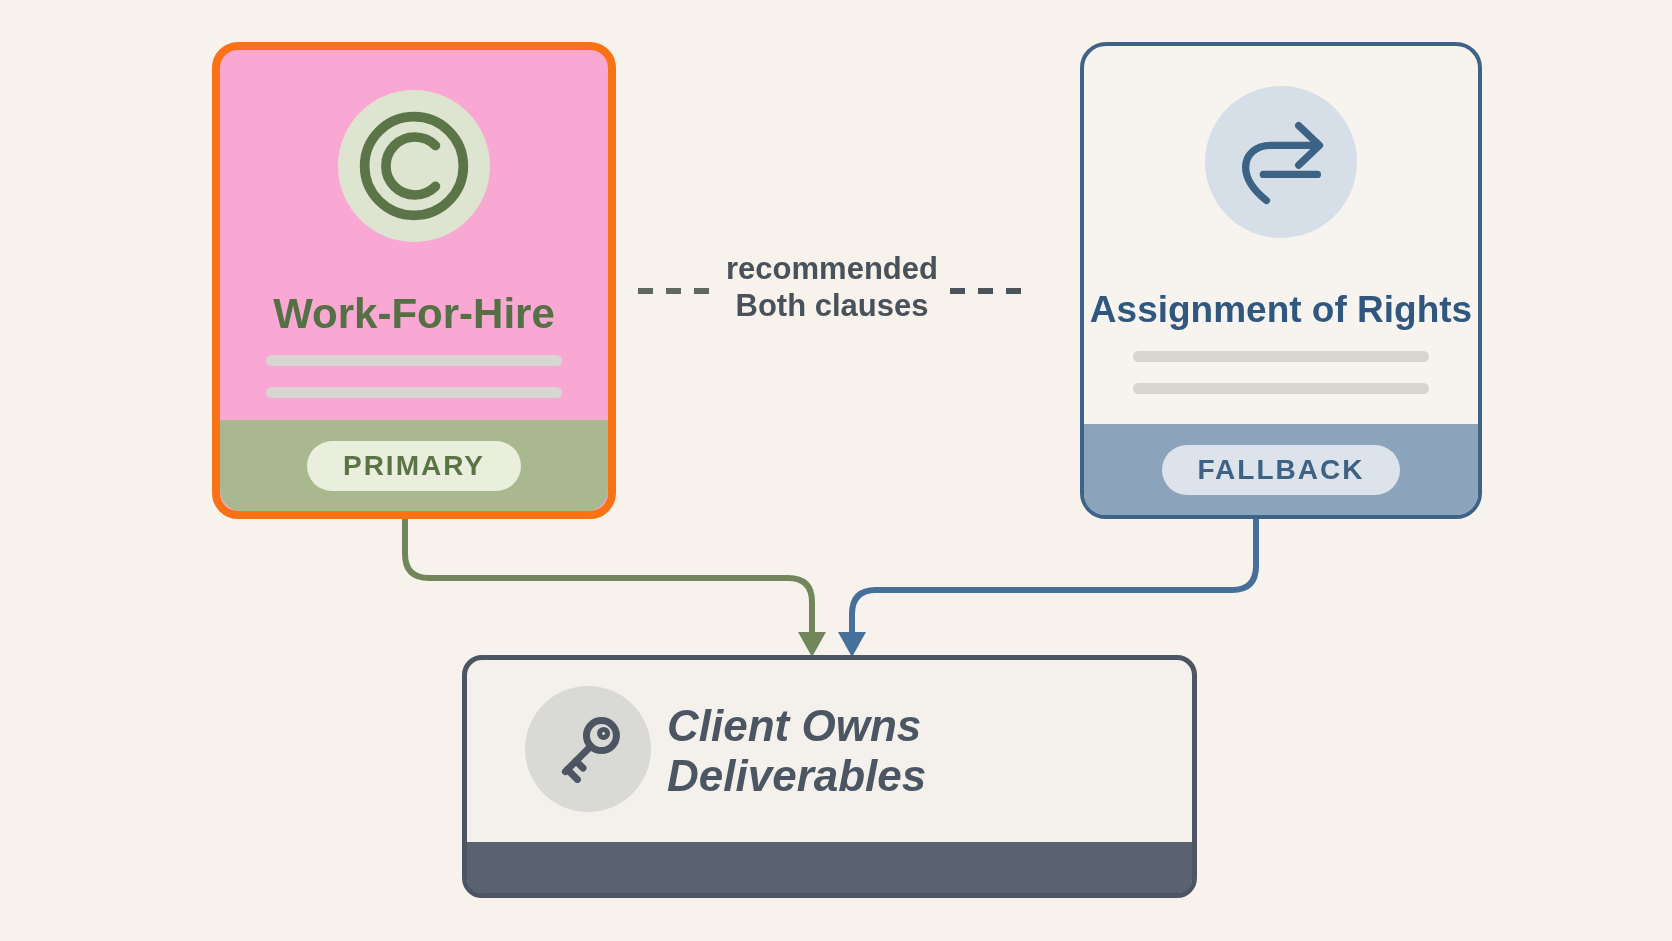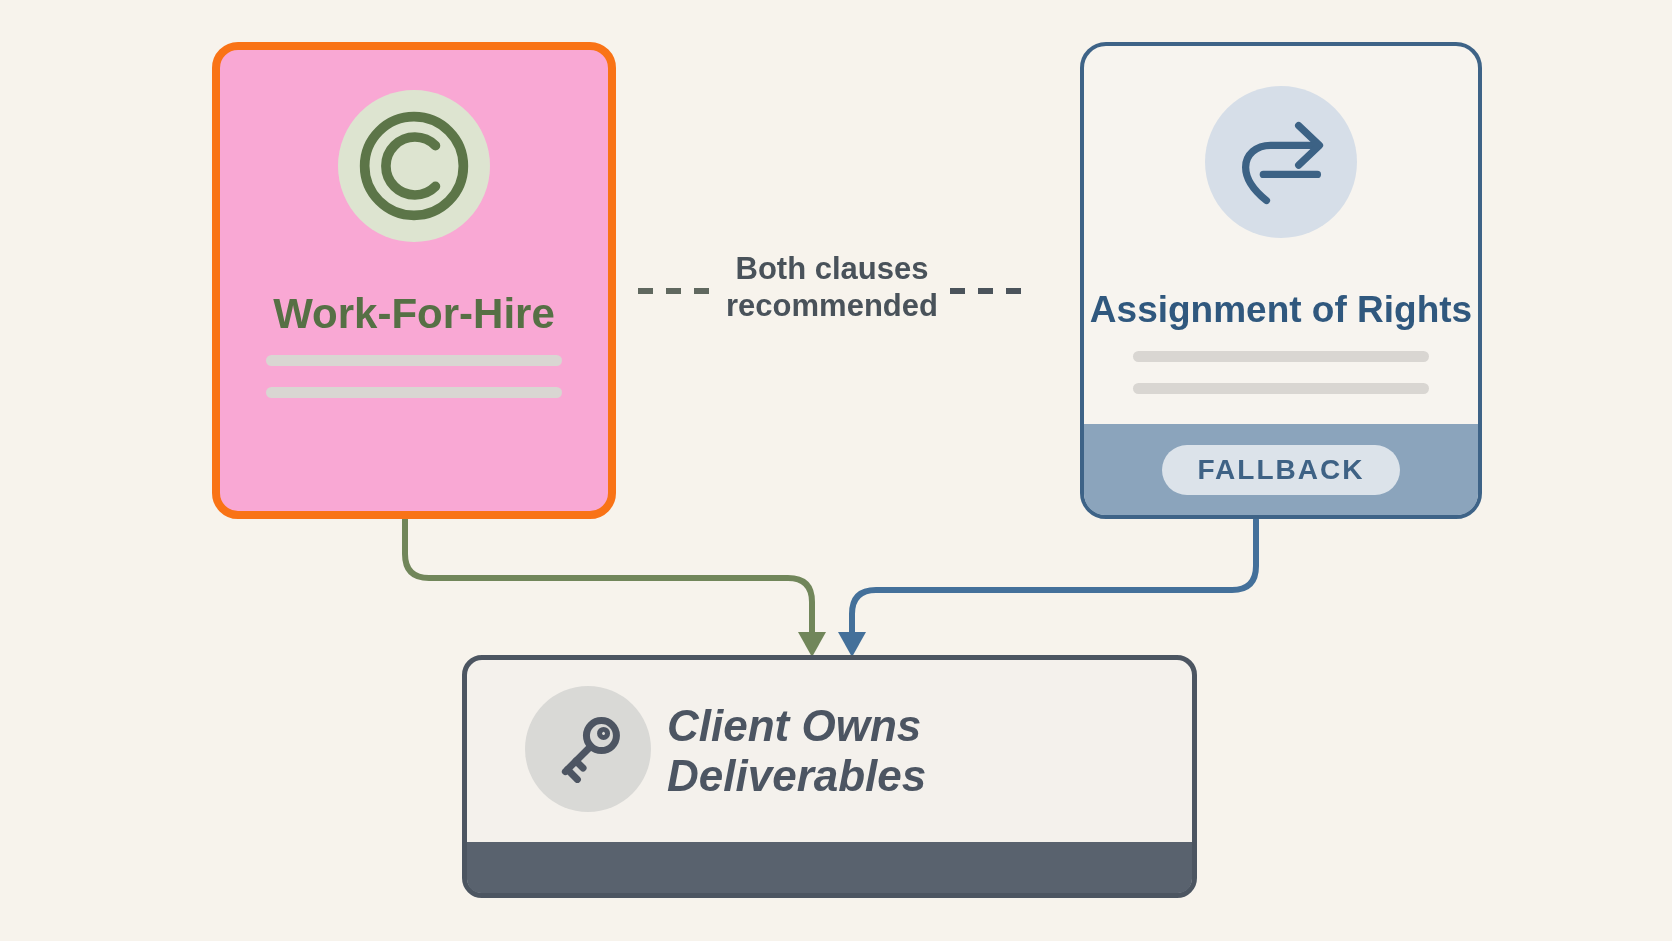--- a/index.html
+++ b/index.html
@@ -63,25 +63,28 @@
   <div class="card card-primary">
     <div class="icon-circle">
       <svg width="118" height="118" viewBox="0 0 110 110">
         <circle cx="55" cy="55" r="46" fill="none" stroke="#5c7548" stroke-width="9"></circle>
         <path d="M75 36 A27 27 0 1 0 75 74" fill="none" stroke="#5c7548" stroke-width="9" stroke-linecap="round"></path>
       </svg>
     </div>
     <div class="card-title">Work-For-Hire</div>
     <div class="ph-line l1"></div>
     <div class="ph-line l2"></div>
+    <div class="card-footer">
+      <span class="badge">PRIMARY</span>
+    </div>
   </div>
 
   <div class="note">
+    <div>recommended</div>
     <div>Both clauses</div>
-    <div>recommended</div>
   </div>
 
   <div class="card card-fallback">
     <div class="icon-circle">
       <svg width="104" height="104" viewBox="0 0 100 100">
         <path d="M86 34 H40 C26 34 16 43 16 55 C16 68 26 79 36 87" fill="none" stroke="#3c6285" stroke-width="7" stroke-linecap="round"></path>
         <path d="M67 15 L87 34 L67 53" fill="none" stroke="#3c6285" stroke-width="7" stroke-linecap="round" stroke-linejoin="round"></path>
         <path d="M33 62 H85" fill="none" stroke="#3c6285" stroke-width="7" stroke-linecap="round"></path>
       </svg>
     </div>

